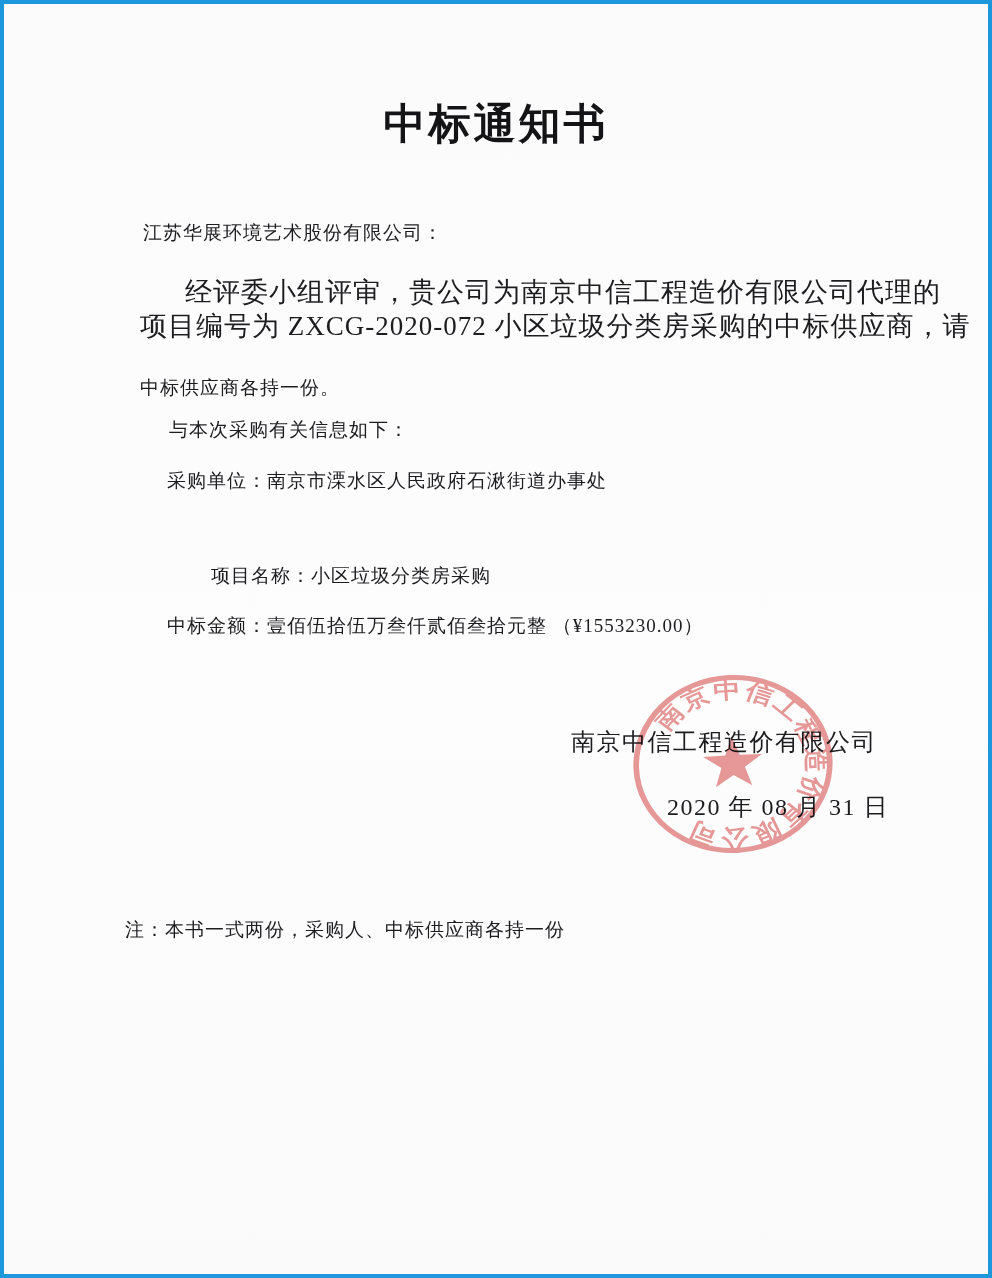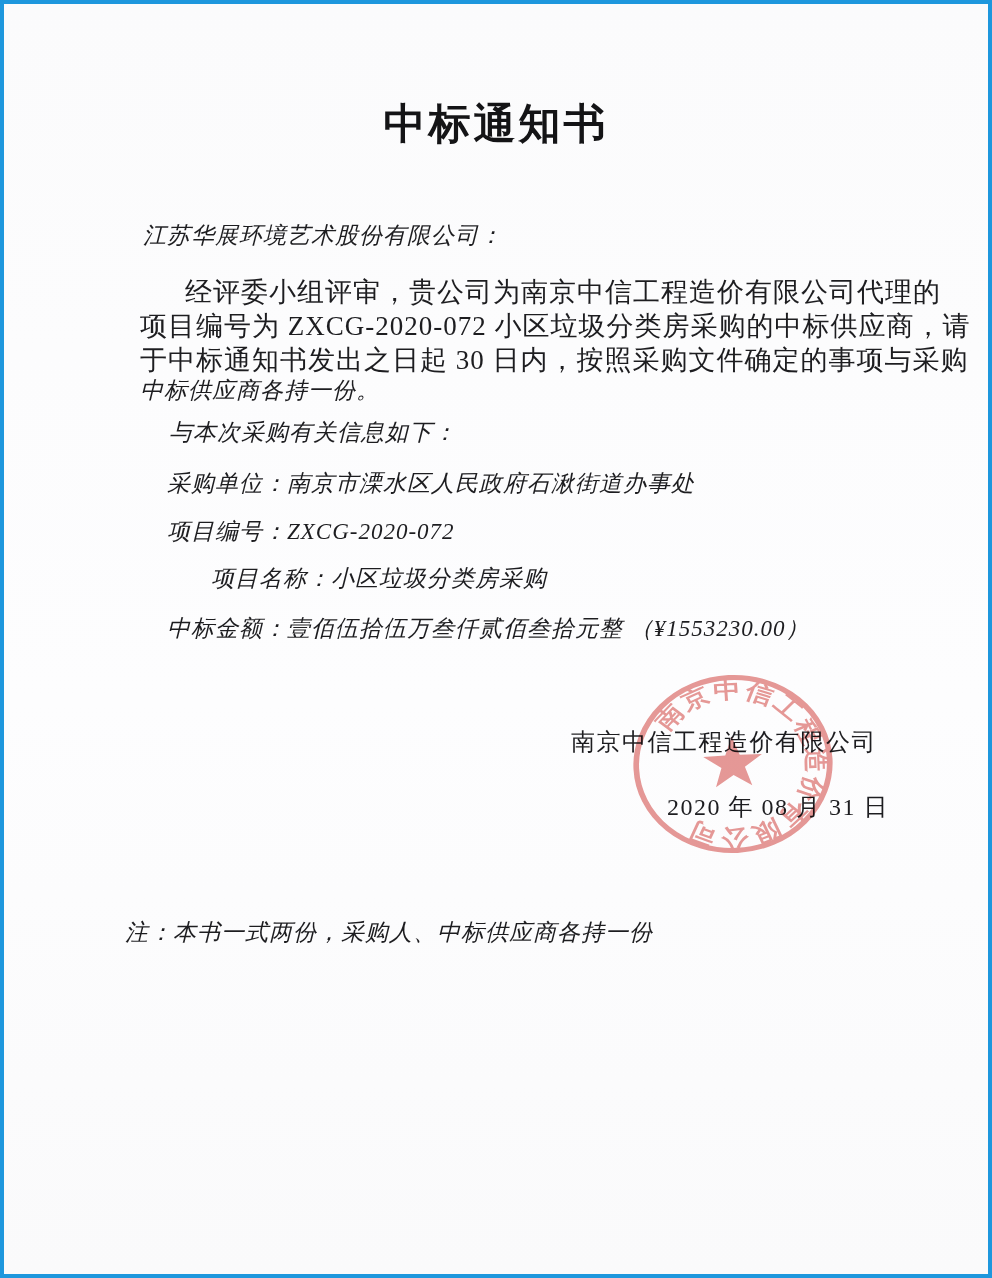--- a/index.html
+++ b/index.html
@@ -21,25 +21,24 @@
   .abs { position: absolute; }
   #doc-title {
     left: 0; right: 0; top: 92px;
     text-align: center;
     font-size: 42px;
     font-weight: 600;
     letter-spacing: 3px;
     color: #141416;
   }
   .body-text {
-    font-size: 23px;
+    font-size: 19px;
     letter-spacing: 1px;
     white-space: nowrap;
     color: #1d1d20;
-    font-style: italic;
   }
   .jline {
     font-size: 27px;
     letter-spacing: 1px;
     color: #1d1d20;
     text-align: justify;
     text-align-last: justify;
     white-space: nowrap;
   }
   .uline {
@@ -61,29 +60,27 @@
 <div id="page">
 
   <div id="doc-title" class="abs">中标通知书</div>
 
   <div class="abs body-text" style="left:139px; top:216px;">江苏华展环境艺术股份有限公司：</div>
 
   <div class="abs jline" style="left:181px; top:270px; width:686px;">经评委小组评审，贵公司为南京中信工程造价有限公司代理的</div>
 
   <div class="abs jline" style="left:136px; top:304px; width:731px;"><span>项目编号为 ZXCG-2020-072 </span><span class="uline">小区垃圾分类房采购</span><span>的中标供应商，请</span></div>
 
-  <div class="abs jline" style="left:136px; top:338px; width:731px;">于中标通知书发出之日起 30 日内，按照采购文件确定的事项与采购</div>
 
   <div class="abs body-text" style="left:136px; top:371px;">中标供应商各持一份。</div>
 
   <div class="abs body-text" style="left:165px; top:413px;">与本次采购有关信息如下：</div>
 
   <div class="abs body-text" style="left:163px; top:464px;">采购单位：南京市溧水区人民政府石湫街道办事处</div>
 
-  <div class="abs body-text" style="left:163px; top:512px;">项目编号：ZXCG-2020-072</div>
 
   <div class="abs body-text" style="left:163px; top:559px;margin-left:44px;">项目名称：小区垃圾分类房采购</div>
 
   <div class="abs body-text" style="left:163px; top:609px;">中标金额：壹佰伍拾伍万叁仟贰佰叁拾元整 （¥1553230.00）</div>
 
   <div class="abs sig" style="left:567px; top:722px;">南京中信工程造价有限公司</div>
 
   <div class="abs sig" style="left:663px; top:787px;">2020 年 08 月 31 日</div>
 
   <svg id="seal" class="abs" viewBox="0 0 200 200" preserveAspectRatio="none">

